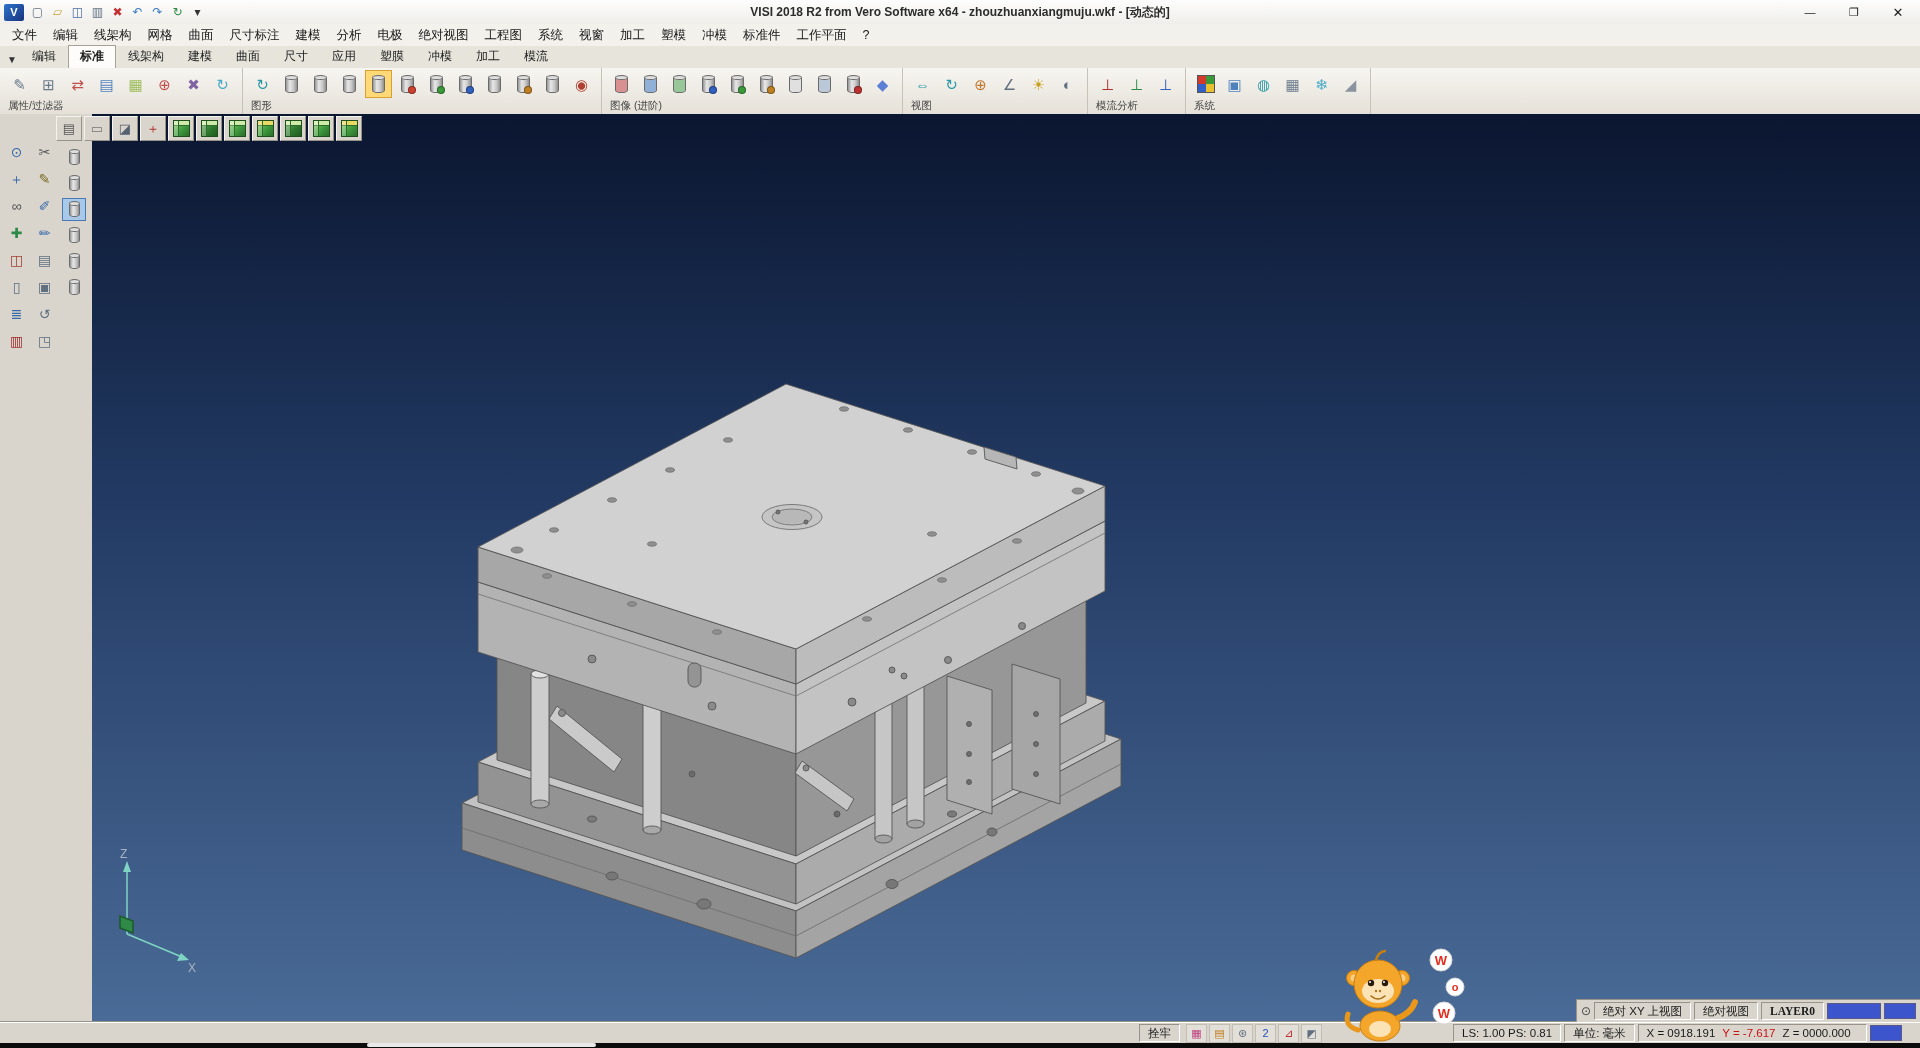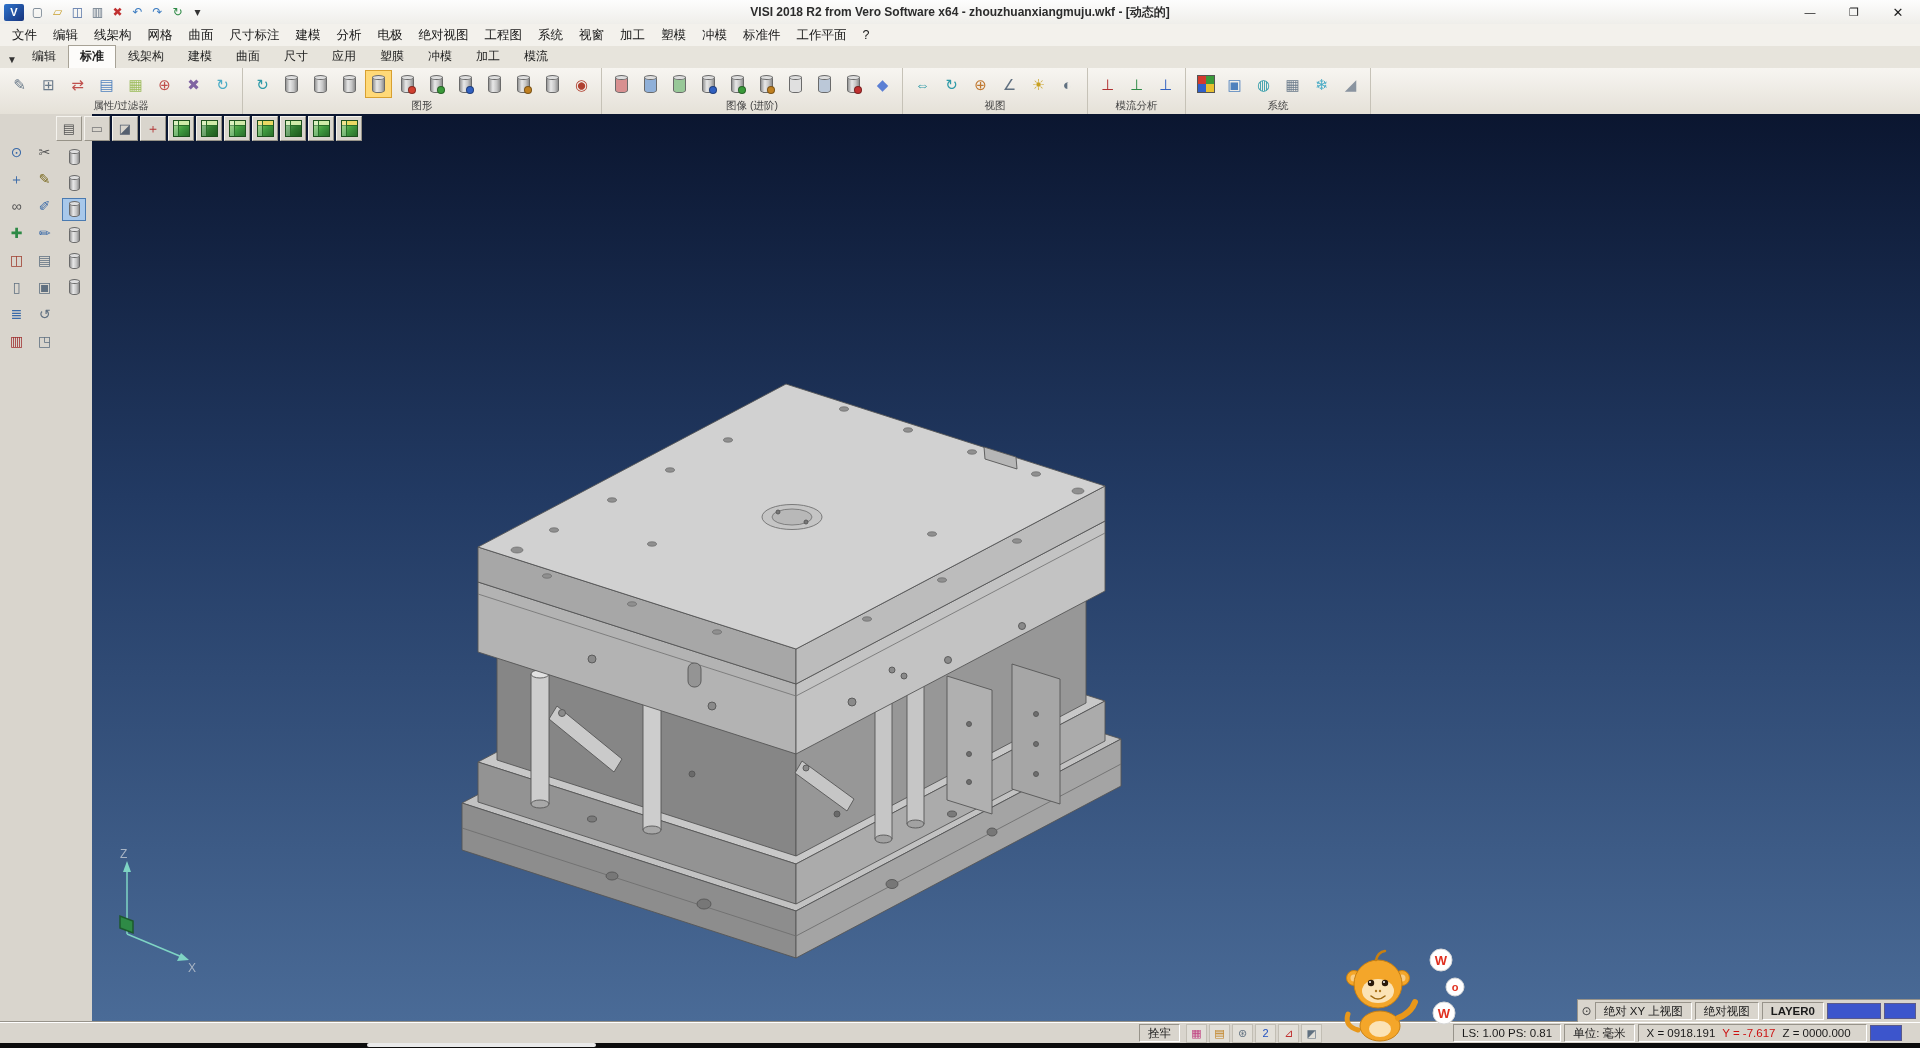--- a/index.html
+++ b/index.html
@@ -33,21 +33,21 @@
   .tab-dd{width:16px;text-align:center;font-size:10px;color:#333;padding-bottom:3px;}
   .tab{padding:2px 11px 3px;font-size:12px;color:#222;border:1px solid transparent;margin-bottom:-1px;}
   .tab.active{background:#fdfcfa;border-color:#a7a296;border-bottom-color:#fdfcfa;font-weight:bold;}
 
   
   .toolbar{position:absolute;left:0;top:68px;right:0;height:46px;
     background:linear-gradient(#f7f5f1,#e5e1d8);border-bottom:1px solid #b4b0a5;
     display:flex;align-items:stretch;}
   .tgroup{display:flex;flex-direction:column;border-right:1px solid #c6c2b7;padding:2px 6px 0;}
   .tg-icons{display:flex;align-items:center;gap:2px;flex:1;}
-  .tg-label{text-align:center;font-size:10.5px;color:#454545;padding:1px 2px 2px;white-space:nowrap;}
+  .tg-label{font-size:10.5px;color:#454545;padding:1px 2px 2px;white-space:nowrap;}
   .tbi{width:25px;height:26px;display:flex;align-items:center;justify-content:center;border:1px solid transparent;}
   .tbi.sel{background:#ffd978;border-color:#d8a030;}
   .glyph{font-size:15px;line-height:1;}
 
   
   .workspace{position:absolute;left:0;top:114px;right:0;height:908px;background:#d9d5cd;}
   .viewport{position:absolute;left:92px;top:0;right:0;bottom:0;}
   .viewport svg{position:absolute;inset:0;}
 
   
@@ -84,21 +84,21 @@
     background:linear-gradient(90deg,#d23a2e 50%,#3a9a3a 50%) top/100% 50% no-repeat,
                linear-gradient(90deg,#3060c8 50%,#e8c030 50%) bottom/100% 50% no-repeat;}
 
   
   .row1{position:absolute;right:0;bottom:0;height:22px;background:#d9d5cd;z-index:5;
     display:flex;align-items:center;border-top:1px solid #97938a;border-left:1px solid #97938a;
     padding:0 4px;}
   .seg{height:16px;display:flex;align-items:center;padding:0 8px;margin-left:3px;
     font-size:11.5px;color:#1a1a1a;border:1px solid;border-color:#97938a #ffffff #ffffff #97938a;
     white-space:nowrap;background:#d9d5cd;}
-  .seg b{font-weight:bold;}
+  .seg b{font-weight:bold;font-family:Liberation Serif, serif;}
   .swatch{height:14px;margin-left:3px;border:1px solid #5a5a8a;}
   .statusbar{position:absolute;left:0;top:1022px;right:0;height:20px;background:#d9d5cd;
     border-top:1px solid #fff;box-shadow:0 -1px 0 #97938a;display:flex;align-items:center;z-index:4;}
   .sb-space{width:1136px;flex:none;}
   .sb-icons{display:flex;align-items:center;gap:2px;margin-left:6px;}
   .st-btn{width:19px;height:17px;display:flex;align-items:center;justify-content:center;
     border:1px solid #c2beb4;background:#e2dfd8;}
   .mascot-space{width:128px;flex:none;}
   .coord-y{color:#cc1111;}
   .coords span{margin-right:7px;}

